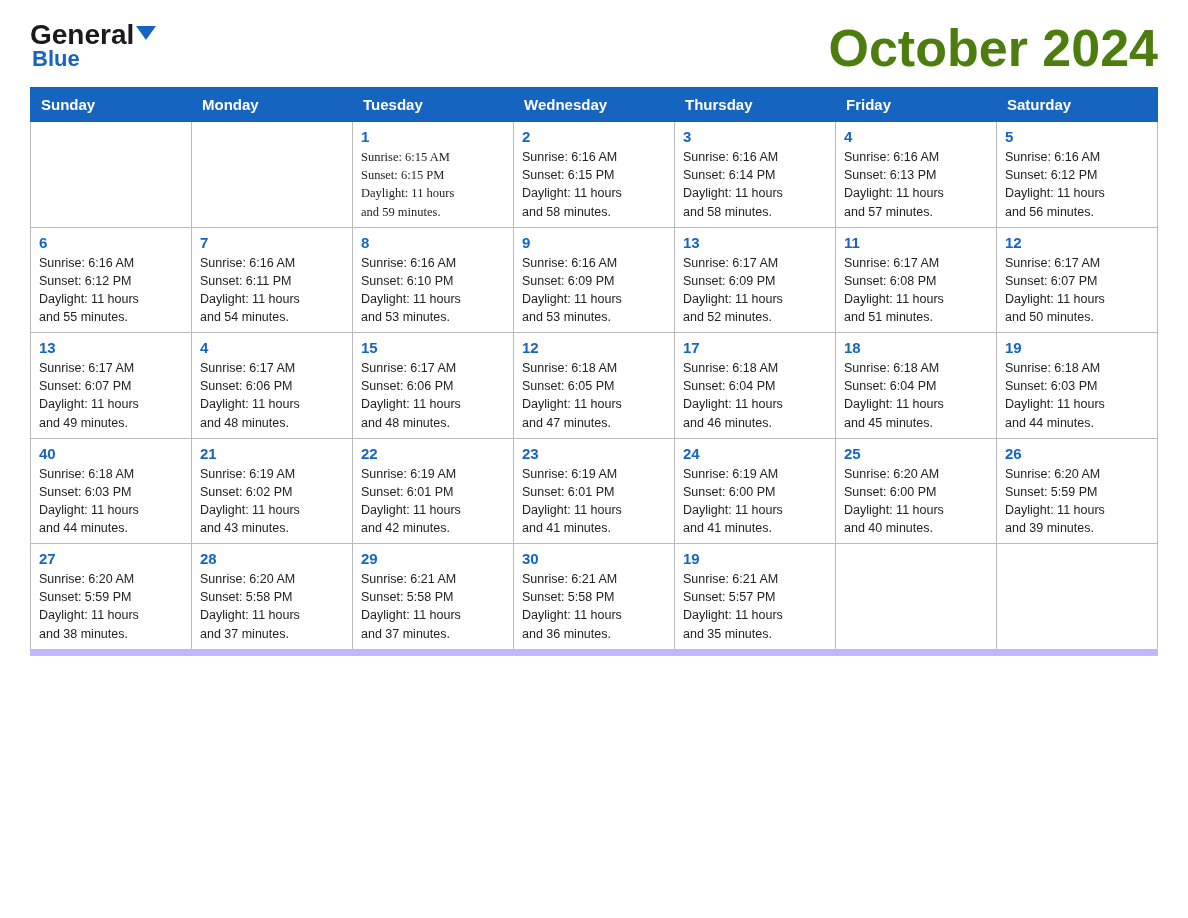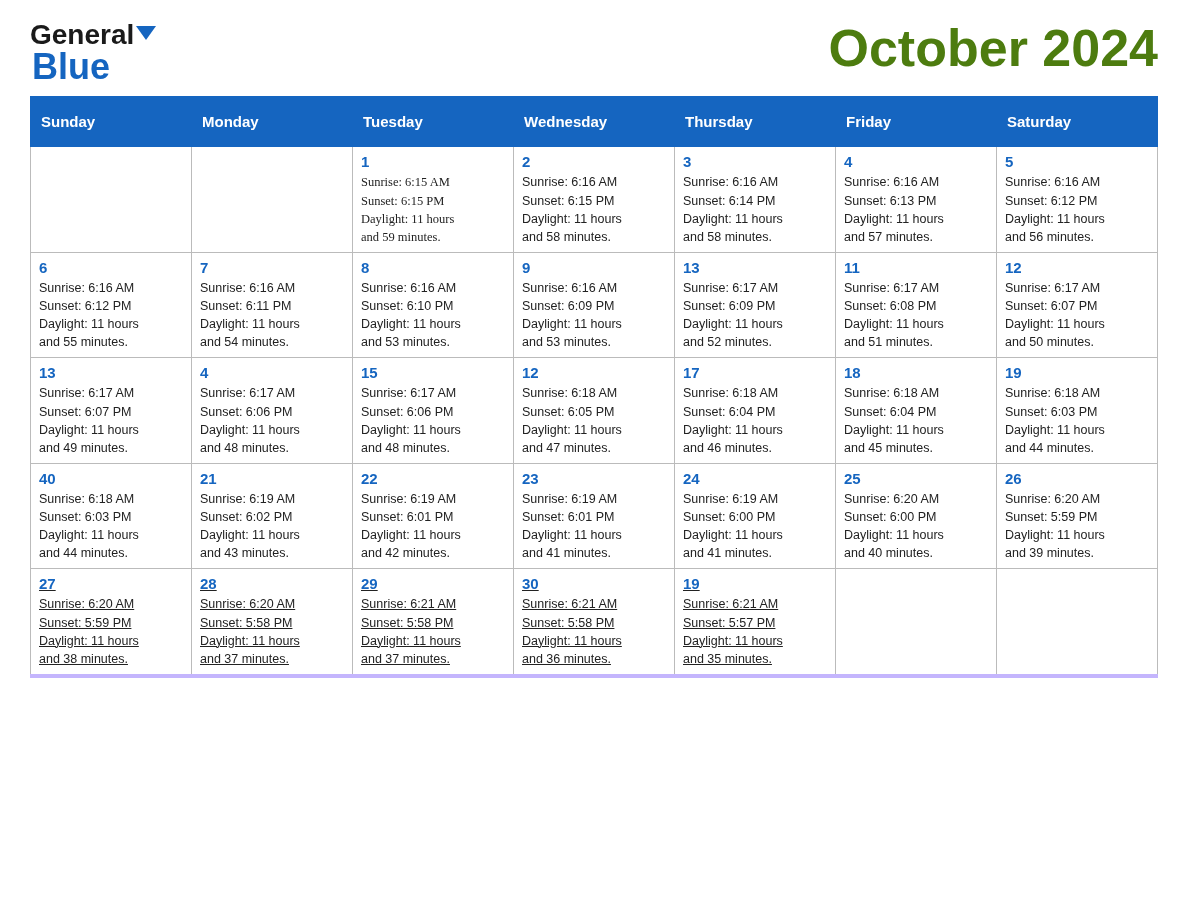--- a/index.html
+++ b/index.html
@@ -62,21 +62,21 @@
     .calendar-table {
       width: 100%;
       border-collapse: collapse;
       border: 1px solid #aaa;
     }
     .calendar-table th {
       background-color: #1565c0;
       color: #fff;
       font-size: 15px;
       font-weight: bold;
-      padding: 16px 10px;
+      padding: 8px 10px;
       text-align: left;
       border: 1px solid #1565c0;
     }
     .calendar-table td {
       vertical-align: top;
       padding: 6px 8px;
       border: 1px solid #bbb;
       width: 14.28%;
       min-height: 90px;
       font-size: 13px;
@@ -91,35 +91,34 @@
     }
     .day-info {
       font-size: 12.5px;
       color: #222;
       line-height: 1.45;
     }
     .empty-cell {
       background: #fff;
     }
     tr:last-child td {
-      border-bottom: 4px solid #c4b5fd;
-      text-decoration: underline;
+      border-bottom: 7px solid #c4b5fd;
     }
   </style>
 </head>
 <body>
 
 <div class="header-area">
   <div class="logo-area">
     <div class="logo-icon-row">
       <span class="logo-text">
         <span class="general">General</span><span class="logo-triangle"></span>
       </span>
     </div>
-    <span class="logo-text" style="color:#1565c0; font-size:36px; margin-top:-4px; padding-left:2px;">Blue</span>
+    <span class="logo-text" style="color:#1565c0; font-size:22px; margin-top:-4px; padding-left:2px;">Blue</span>
   </div>
   <div class="title-area">
     <div class="month-title">October 2024</div>
   </div>
 </div>
 
 <table class="calendar-table">
   <thead>
     <tr>
     <th>Sunday</th>

